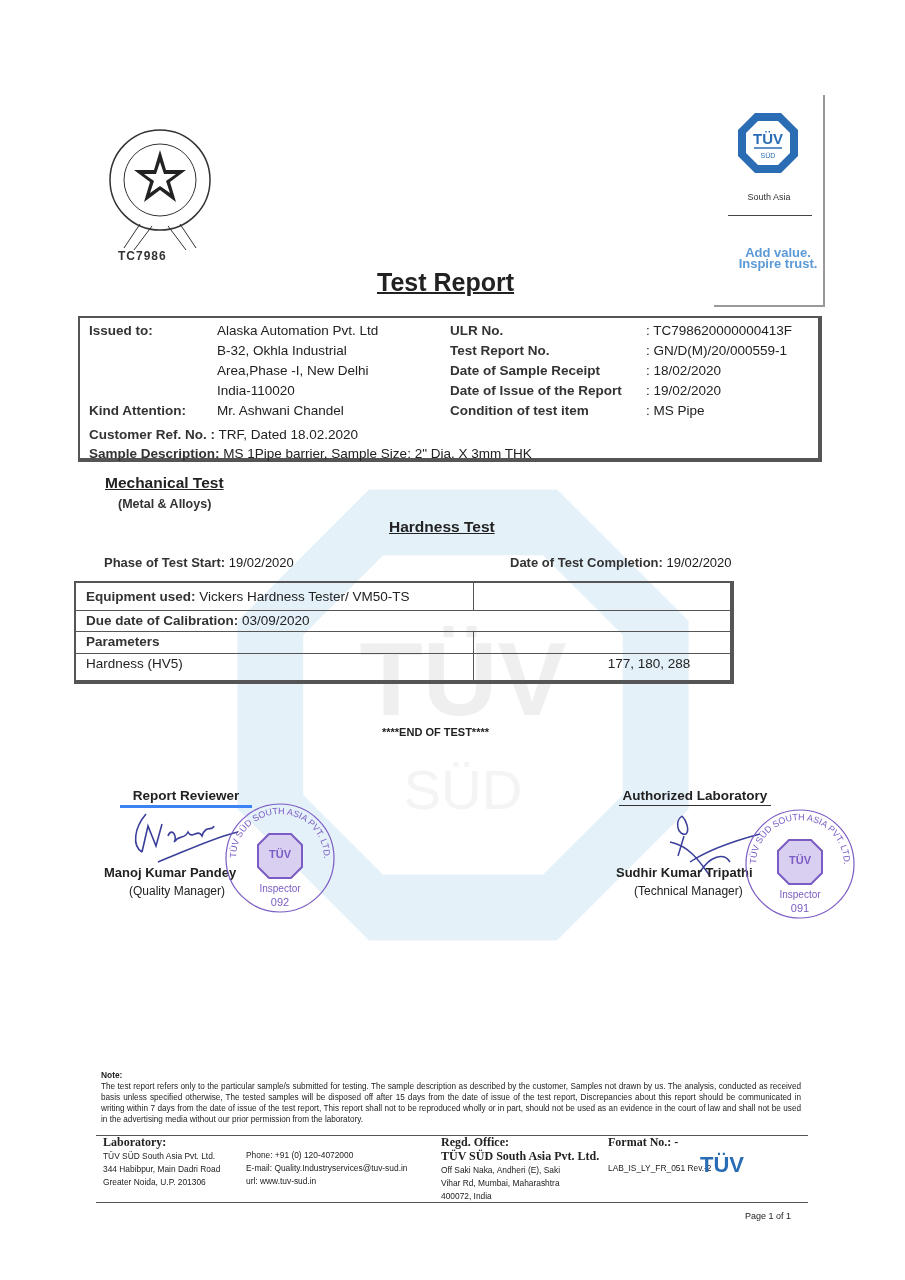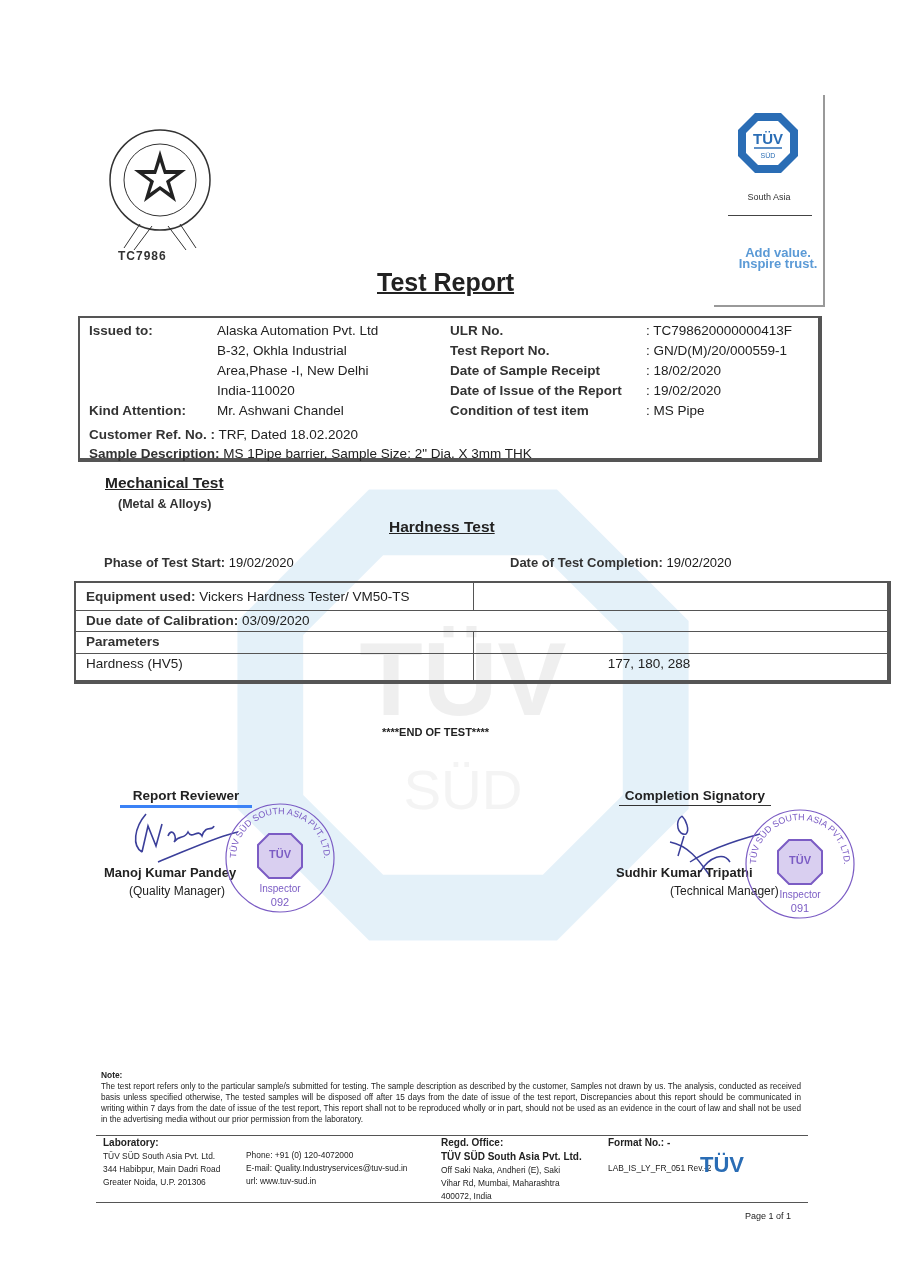--- a/index.html
+++ b/index.html
@@ -24,36 +24,36 @@
   
   .hbox { left:78px; top:316px; width:744px; height:146px; border:2px solid #555; border-right:4px solid #555; border-bottom:4px solid #555; box-sizing:border-box; }
   .hlabel { font-weight:bold; font-size:13.5px; color:#333; }
   .hval { font-size:13.5px; color:#222; }
   .row-y0{top:323px}.row-y1{top:343px}.row-y2{top:363px}.row-y3{top:383px}.row-y4{top:403px}
 
   .sec-title { font-weight:bold; font-size:15.5px; text-decoration:underline; color:#222; }
   .small-bold { font-weight:bold; font-size:12.5px; color:#333; }
 
   
-  .ttable { left:74px; top:581px; width:817px; height:103px; border:2px solid #555; border-right:4px solid #555; border-bottom:4px solid #555; box-sizing:border-box; }
+  .ttable { left:74px; top:581px; width:660px; height:103px; border:2px solid #555; border-right:4px solid #555; border-bottom:4px solid #555; box-sizing:border-box; }
   .tline { position:absolute; left:0; right:0; height:1px; background:#555; }
   .vline { position:absolute; top:0; width:1px; background:#555; }
   .tcell { position:absolute; font-size:13.5px; color:#222; }
 
   .endtest { left:382px; top:726px; font-size:11px; font-weight:bold; color:#222; }
 
   .sig-head { font-weight:bold; font-size:13.5px; color:#222; }
   .sig-name { font-weight:bold; font-size:13px; color:#222; }
   .sig-role { font-size:12px; color:#222; }
 
   .note { left:101px; top:1070px; width:700px; font-size:8.2px; line-height:11px; color:#222; }
   .note b { font-size:8.4px; }
   .foot-line { height:1px; background:#555; }
   .foot { font-size:8.4px; line-height:13px; color:#222; }
-  .foot b { font-size:10px; }
+  .foot b { font-size:12px;font-family:Liberation Serif, serif; }
 </style>
 </head>
 <body>
 
 <svg class="wm" viewBox="0 0 100 100">
   <polygon points="30,2 70,2 98,30 98,70 70,98 30,98 2,70 2,30" fill="#cfe6f5"></polygon>
   <polygon points="33,16 67,16 84,33 84,67 67,84 33,84 16,67 16,33" fill="#ffffff"></polygon>
   <text x="50" y="50" text-anchor="middle" font-size="22" font-weight="bold" fill="#e3e3e3" font-family="Liberation Sans, sans-serif">TÜV</text>
   <text x="50" y="70" text-anchor="middle" font-size="12" fill="#ececec" font-family="Liberation Sans, sans-serif">SÜD</text>
 </svg>
@@ -164,26 +164,26 @@
   <svg class="abs" style="left:222px; top:800px; width:116px; height:116px" viewBox="0 0 116 116">
     <circle cx="58" cy="58" r="54" fill="none" stroke="#7b5cc4" stroke-width="1.2"></circle>
     <path id="arc1" d="M14,58 A44,44 0 0 1 102,58" fill="none"></path>
     <text font-size="9" fill="#7b5cc4" font-family="Liberation Sans, sans-serif"><textPath href="#arc1">TÜV SÜD SOUTH ASIA PVT. LTD.</textPath></text>
     <polygon points="47,34 69,34 80,45 80,67 69,78 47,78 36,67 36,45" fill="#d9cff0" stroke="#7b5cc4" stroke-width="2"></polygon>
     <text x="58" y="58" text-anchor="middle" font-size="11" font-weight="bold" fill="#7b5cc4" font-family="Liberation Sans, sans-serif">TÜV</text>
     <text x="58" y="92" text-anchor="middle" font-size="10" fill="#7b5cc4" font-family="Liberation Sans, sans-serif">Inspector</text>
     <text x="58" y="106" text-anchor="middle" font-size="11" fill="#7b5cc4" font-family="Liberation Sans, sans-serif">092</text>
   </svg>
 
-  <div class="abs sig-head" style="left:619px; top:788px; border-bottom:1px solid #333; padding-bottom:2px; width:152px; text-align:center;">Completion Signatory</div>
+  <div class="abs sig-head" style="left:619px; top:788px; border-bottom:1px solid #333; padding-bottom:2px; width:152px; text-align:center;">Authorized Laboratory</div>
   <svg class="abs" style="left:660px; top:812px; width:110px; height:70px" viewBox="0 0 110 70">
     <path d="M22,4 C14,10 18,24 26,22 C30,18 26,8 22,4 M24,24 L18,44 M10,30 C30,34 40,50 50,64 M30,50 C48,38 70,30 100,22 M40,60 C50,44 64,40 70,50" fill="none" stroke="#3b3f9a" stroke-width="1.5"></path>
   </svg>
   <div class="abs sig-name" style="left:616px; top:865px;">Sudhir Kumar Tripathi</div>
-  <div class="abs sig-role" style="left:670px; top:884px;text-align:center;">(Technical Manager)</div>
+  <div class="abs sig-role" style="left:634px; top:884px;text-align:center;">(Technical Manager)</div>
   <svg class="abs" style="left:742px; top:806px; width:116px; height:116px" viewBox="0 0 116 116">
     <circle cx="58" cy="58" r="54" fill="none" stroke="#7b5cc4" stroke-width="1.2"></circle>
     <path id="arc2" d="M14,58 A44,44 0 0 1 102,58" fill="none"></path>
     <text font-size="9" fill="#7b5cc4" font-family="Liberation Sans, sans-serif"><textPath href="#arc2">TÜV SÜD SOUTH ASIA PVT. LTD.</textPath></text>
     <polygon points="47,34 69,34 80,45 80,67 69,78 47,78 36,67 36,45" fill="#d9cff0" stroke="#7b5cc4" stroke-width="2"></polygon>
     <text x="58" y="58" text-anchor="middle" font-size="11" font-weight="bold" fill="#7b5cc4" font-family="Liberation Sans, sans-serif">TÜV</text>
     <text x="58" y="92" text-anchor="middle" font-size="10" fill="#7b5cc4" font-family="Liberation Sans, sans-serif">Inspector</text>
     <text x="58" y="106" text-anchor="middle" font-size="11" fill="#7b5cc4" font-family="Liberation Sans, sans-serif">091</text>
   </svg>
 

